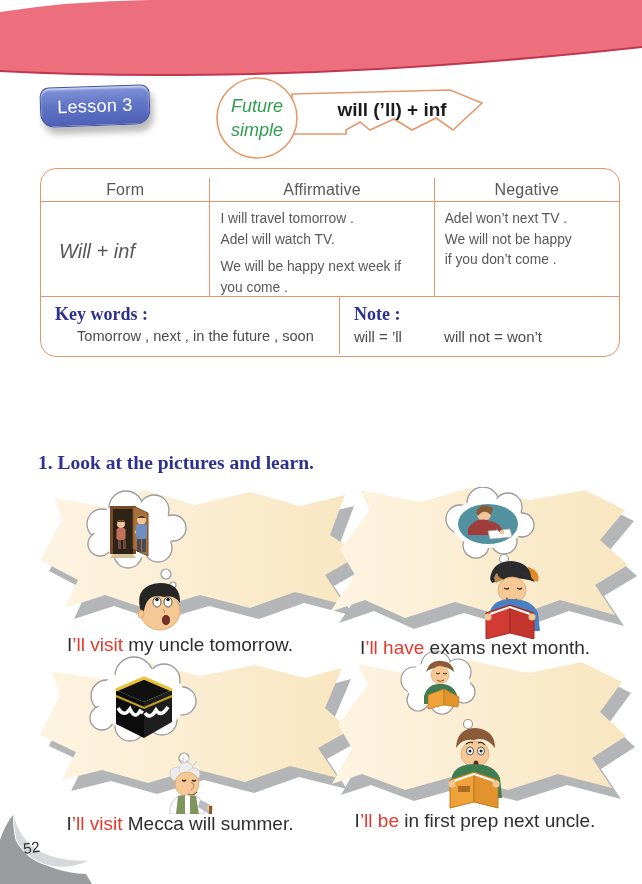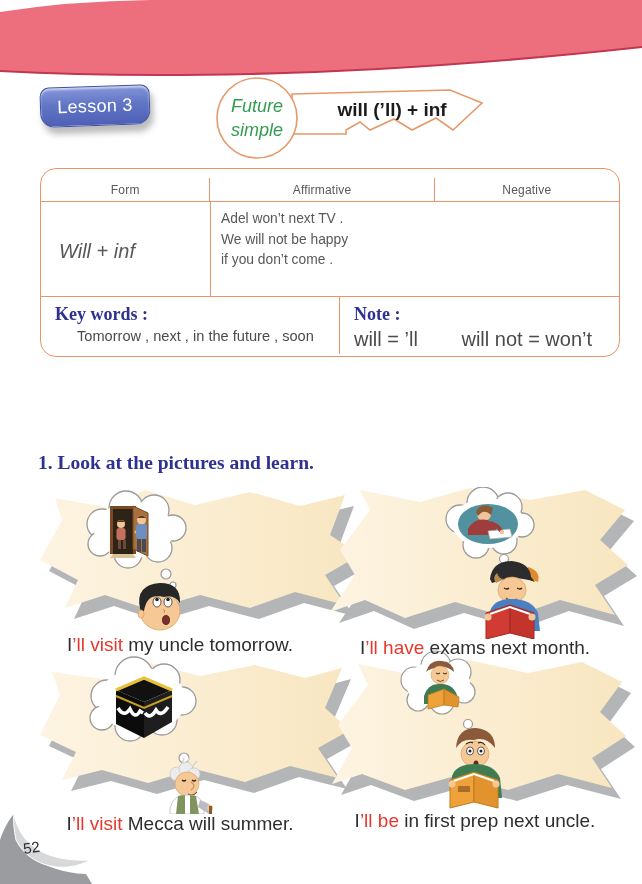--- a/index.html
+++ b/index.html
@@ -23,30 +23,30 @@
     color:#58585a;background:#fff;}
   .gt-row{display:flex;box-sizing:border-box;}
   .gt-head{height:33px;border-bottom:1.4px solid #e8956a;}
   .gt-body{height:94px;}
   .gt-foot{height:58px;border-top:1.4px solid #e8956a;}
   .gt-cell{box-sizing:border-box;padding:4px 10px;}
   .c-form{width:170px;border-right:1.4px solid #e8956a;}
   .c-aff{width:225px;border-right:1.4px solid #e8956a;}
   .c-neg{width:185px;}
   .gt-head .gt-cell{display:flex;align-items:center;justify-content:center;
-    font-size:12px;letter-spacing:.2px;margin-top:9px;}
+    font-size:16px;letter-spacing:.2px;margin-top:9px;}
   .gt-body .gt-cell{font-size:13.8px;line-height:1.5;padding-top:7px;}
   .gt-body .c-form{display:flex;align-items:center;padding-left:18px;font-size:20px;font-style:italic;}
   .aff-line3{margin-top:7px;}
   .c-keywords{width:300px;border-right:1.4px solid #e8956a;}
   .c-note{width:280px;}
   .foot-label{font-family:"Liberation Serif",serif;font-weight:bold;font-size:18px;
     color:#2f3190;margin:3px 0 3px 4px;}
   .keywords-text{font-size:14.6px;color:#4b4b4e;margin-left:26px;}
-  .note-eqs{font-size:20px;color:#4b4b4e;margin-left:4px;}
+  .note-eqs{font-size:15px;color:#4b4b4e;margin-left:4px;}
   .note-eq2{margin-left:38px;}
   
   .exercise-heading{position:absolute;left:38px;top:452px;
     font-family:"Liberation Serif",serif;font-weight:bold;font-size:19.5px;color:#2f3190;}
   .banner-layer{position:absolute;left:0;top:480px;width:642px;height:370px;}
   .cartoon{position:absolute;}
   .caption{position:absolute;font-size:19px;color:#2e2e30;text-align:center;}
   .caption .hl{color:#e6392e;}
   
   .page-curl{position:absolute;left:0;top:810px;width:110px;height:74px;}
@@ -75,20 +75,25 @@
   </svg>
 
   <div class="gtable">
     <div class="gt-row gt-head">
       <div class="gt-cell c-form">Form</div>
       <div class="gt-cell c-aff">Affirmative</div>
       <div class="gt-cell c-neg">Negative</div>
     </div>
     <div class="gt-row gt-body">
       <div class="gt-cell c-form">Will + inf</div>
+      <div class="gt-cell c-aff">
+        <div>I will travel tomorrow .</div>
+        <div>Adel will watch TV.</div>
+        <div class="aff-line3">We will be happy next week if you come .</div>
+      </div>
       <div class="gt-cell c-neg">
         <div>Adel won’t next TV .</div>
         <div>We will not be happy</div>
         <div>if you don’t come .</div>
       </div>
     </div>
     <div class="gt-row gt-foot">
       <div class="gt-cell c-keywords">
         <div class="foot-label">Key words :</div>
         <div class="keywords-text">Tomorrow , next , in the future , soon</div>

